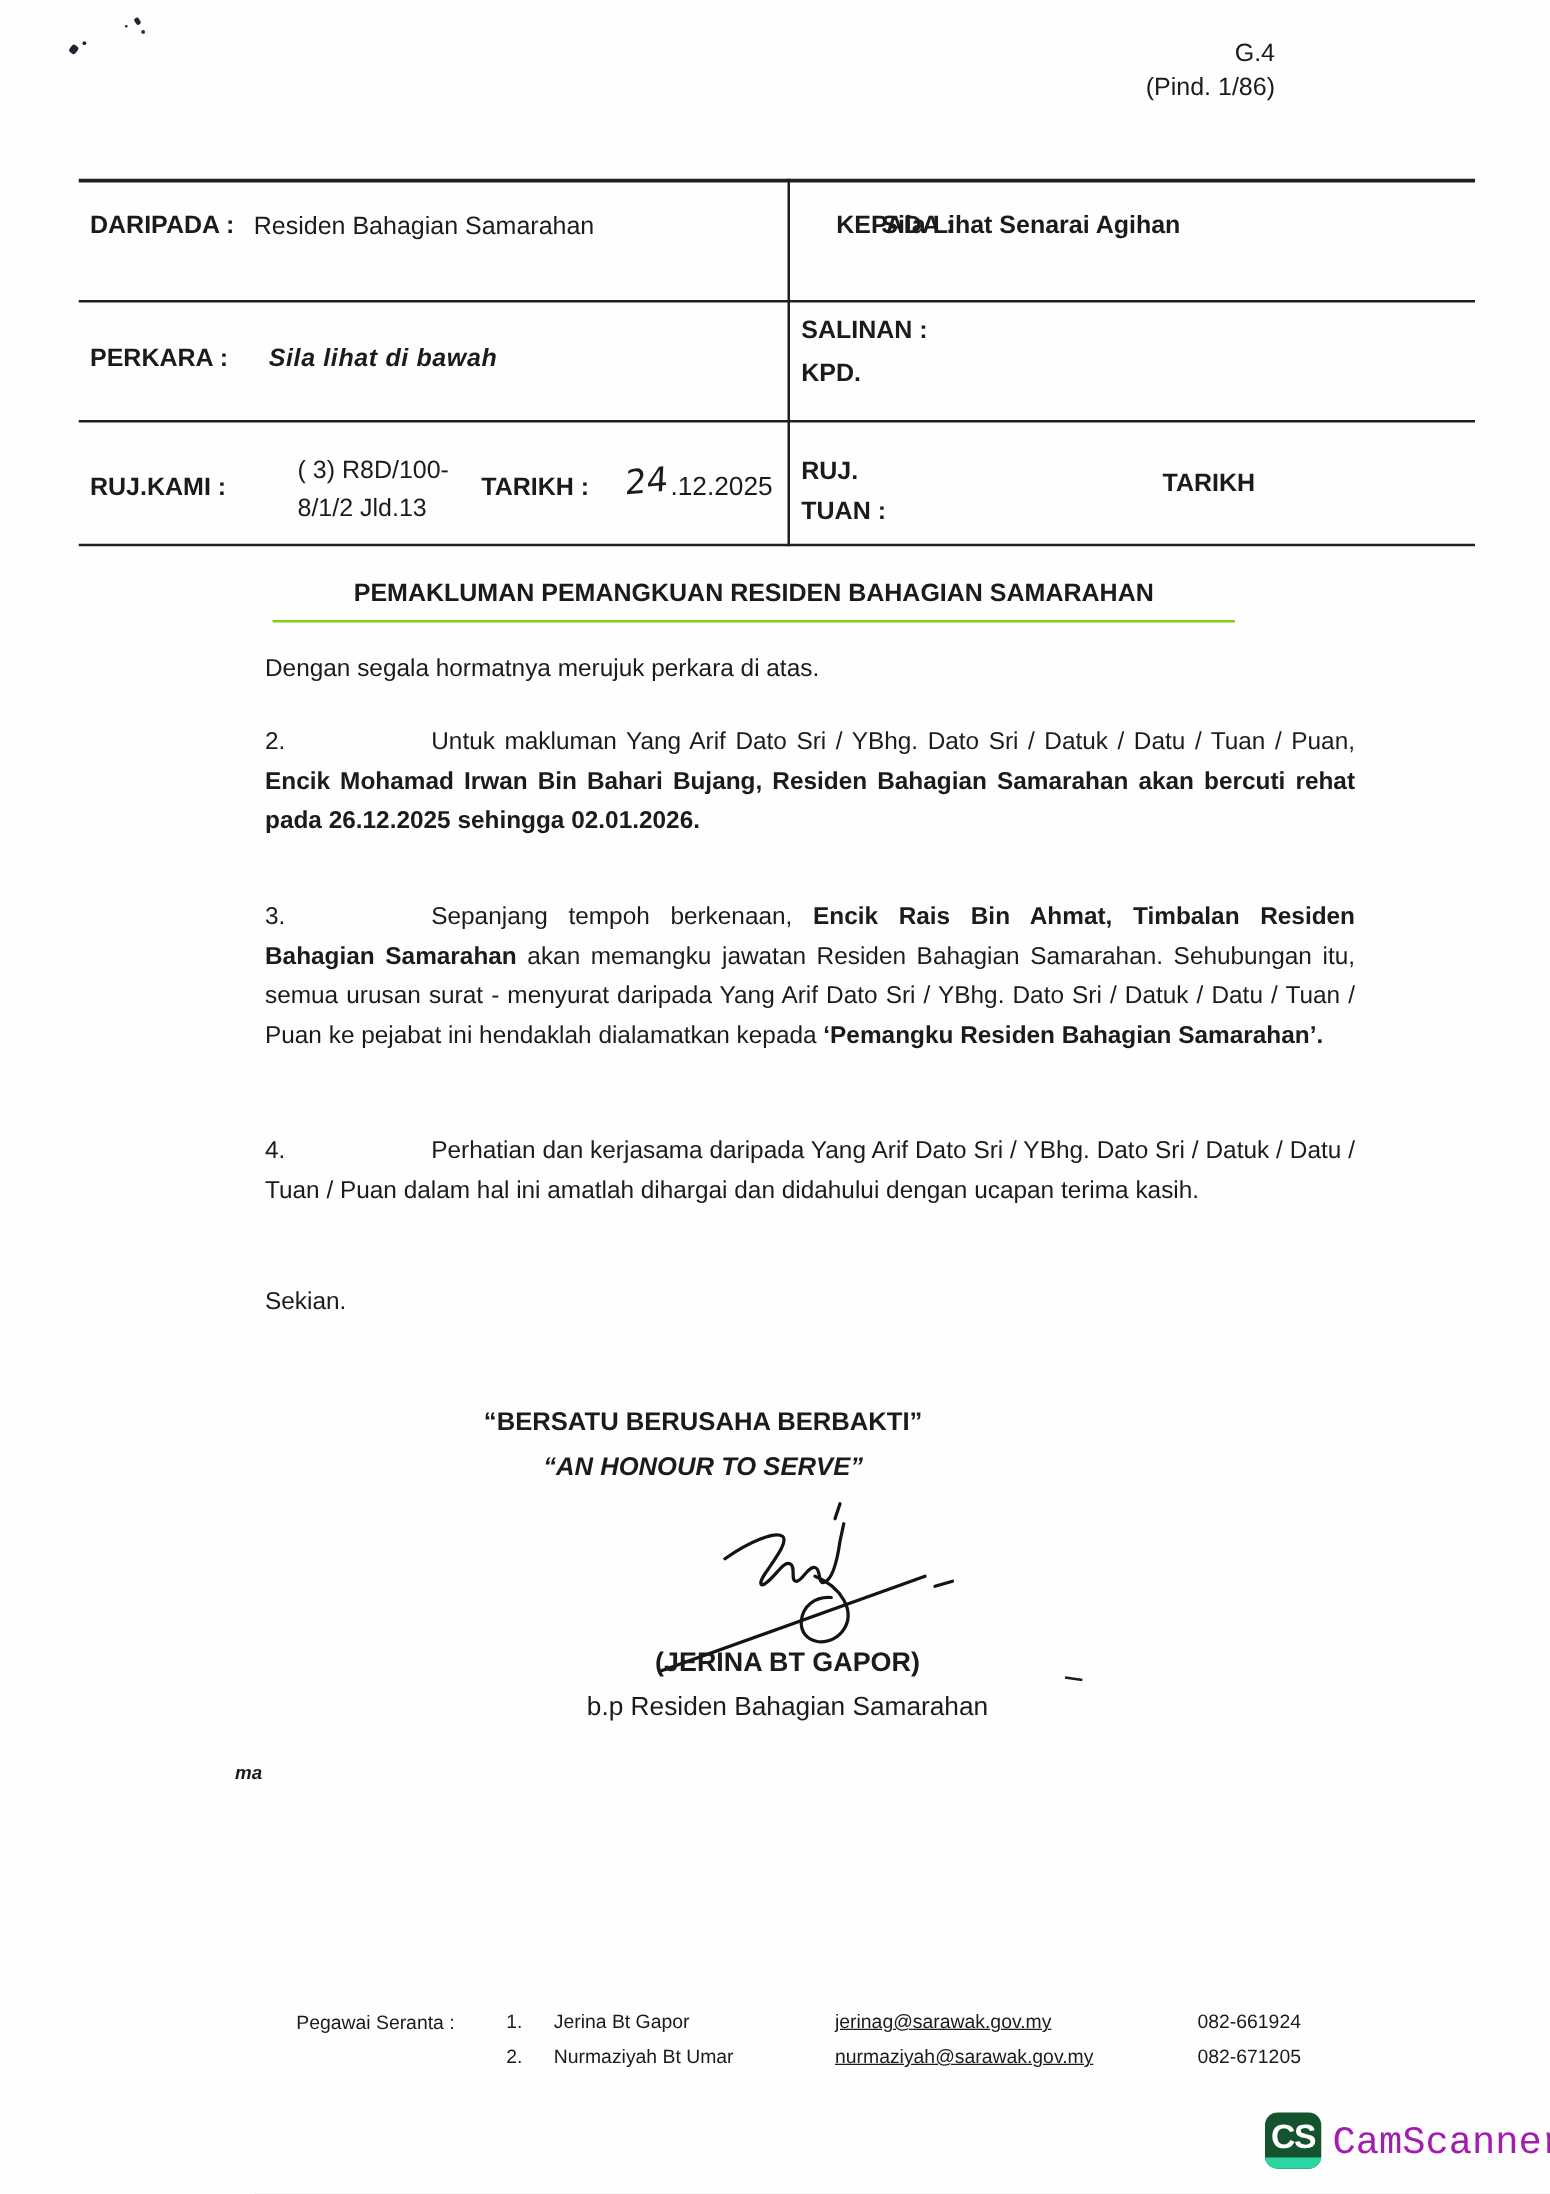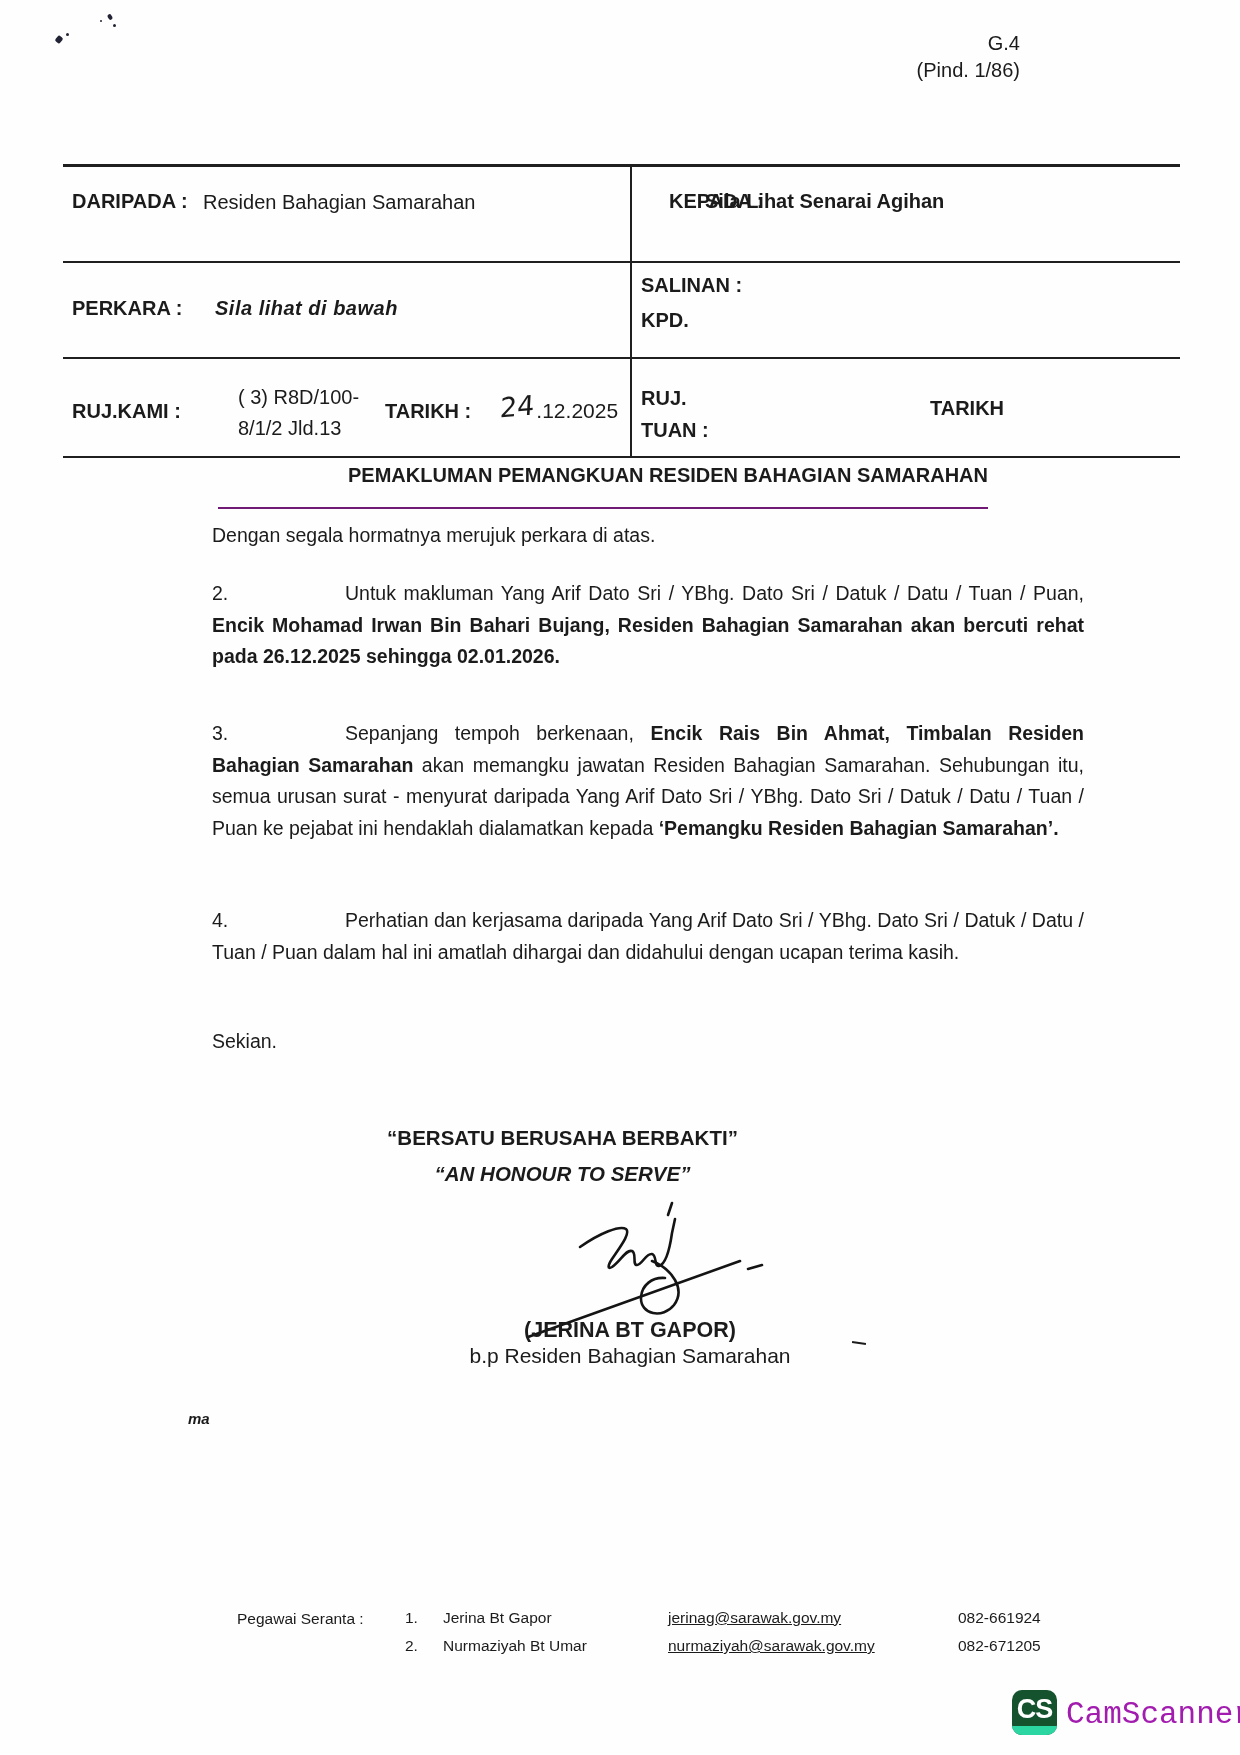--- a/index.html
+++ b/index.html
@@ -10,21 +10,21 @@
   }
   .abs{position:absolute;}
   .b{font-weight:bold;}
   .i{font-style:italic;}
   .hline{position:absolute;background:#1f1f1f;height:2px;}
   .vline{position:absolute;background:#1f1f1f;width:2px;}
   .t20{font-size:20px;}
   .t19{font-size:19.5px;}
   .body-text{font-size:19.5px;line-height:31.5px;text-align:justify;width:872px;}
   .num{display:inline-block;width:133px;}
-  .heading-underline{border-bottom:2px solid #701a75;padding-bottom:20px;text-align:right;}
+  .heading-underline{border-bottom:2px solid #84cc16;padding-bottom:9px;text-align:center;}
   .hand{
     font-size:27px;display:inline-block;transform:rotate(-5deg) skewX(-8deg);
     font-family:"DejaVu Sans", sans-serif;margin-right:2px;position:relative;top:-2px;
   }
   .email{text-decoration:underline;}
   .speck{position:absolute;background:#232336;border-radius:2px;}
   .cs-icon{
     position:absolute;width:45px;height:45px;border-radius:10px;overflow:hidden;
     text-align:center;
   }
@@ -47,21 +47,21 @@
   <div class="speck" style="left:108px;top:14px;width:4px;height:6px;transform:rotate(-30deg);"></div>
   <div class="speck" style="left:113px;top:24px;width:3px;height:3px;"></div>
   <div class="speck" style="left:100px;top:20px;width:2px;height:2px;"></div>
 
   <div class="abs t20" style="right:220px;top:30px;text-align:right;line-height:27px;">
     <div>G.4</div>
     <div>(Pind. 1/86)</div>
   </div>
 
 
-  <div class="abs" style="left:63px;top:143px;width:1117px;height:211px;margin-top:21px;">
+  <div class="abs" style="left:63px;top:143px;width:1117px;height:211px;">
     <div class="hline" style="left:0;top:0;width:1117px;height:3px;"></div>
     <div class="hline" style="left:0;top:97px;width:1117px;"></div>
     <div class="hline" style="left:0;top:193px;width:1117px;"></div>
     <div class="hline" style="left:0;top:292px;width:1117px;"></div>
     <div class="vline" style="left:567px;top:0;height:294px;"></div>
 
     <div class="abs b t20" style="left:9px;top:26px;">DARIPADA :</div>
     <div class="abs t20" style="left:140px;top:27px;">Residen Bahagian Samarahan</div>
     <div class="abs b t20" style="left:606px;top:26px;text-align:center;">KEPADA :</div>
     <div class="abs b t20" style="left:642px;top:26px;">Sila Lihat Senarai Agihan</div>
@@ -121,21 +121,21 @@
       <path d="M132,66 C152,74 166,94 154,110 C143,124 120,120 121,102 C122,90 132,82 145,83"></path>
       <path d="M8,142 L220,66"></path>
       <path d="M228,74 L242,70"></path>
     </g>
   </svg>
 
   <div class="abs" style="left:852px;top:1342px;width:14px;height:2px;background:#1b1b1b;transform:rotate(8deg);"></div>
 
   <div class="abs" style="left:400px;top:1318px;width:460px;text-align:center;">
     <div class="b" style="font-size:21.5px;">(JERINA BT GAPOR)</div>
-    <div style="font-size:21px;margin-top:1px;">b.p Residen Bahagian Samarahan</div>
+    <div style="font-size:21px;margin-top:11px;">b.p Residen Bahagian Samarahan</div>
   </div>
 
   <div class="abs i" style="left:188px;top:1410px;font-size:15px;font-weight:bold;">ma</div>
 
   <div class="footer-row" style="left:237px;top:1610px;">Pegawai Seranta :</div>
 
   <div class="footer-row" style="left:0;top:1609px;width:1240px;">
     <span class="abs" style="left:405px;">1.</span>
     <span class="abs" style="left:443px;">Jerina Bt Gapor</span>
     <span class="abs email" style="left:668px;">jerinag@sarawak.gov.my</span>

